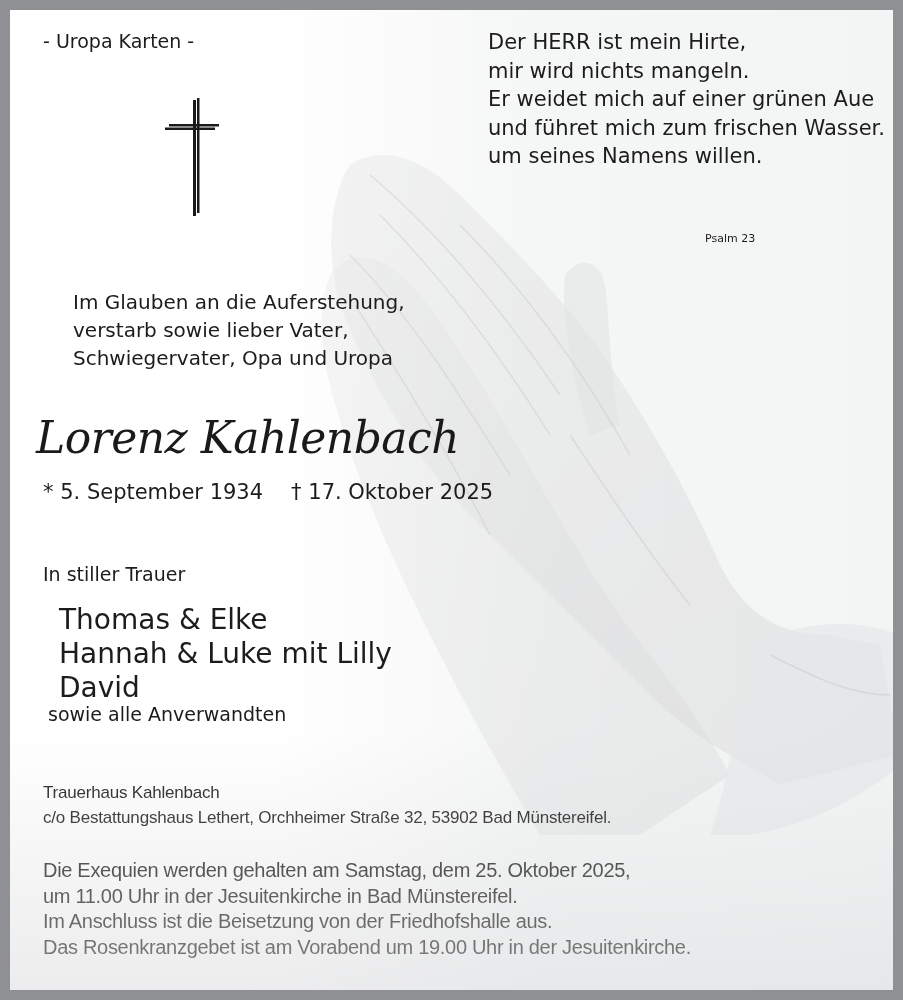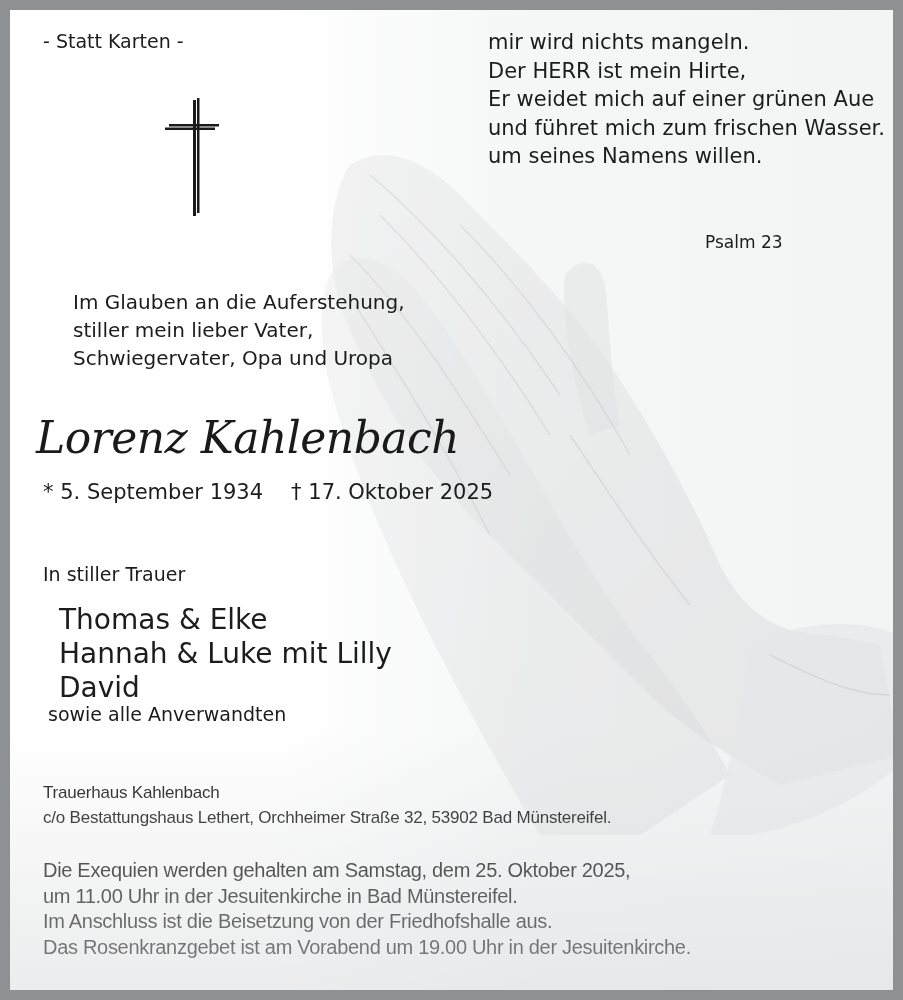--- a/index.html
+++ b/index.html
@@ -58,21 +58,21 @@
     }
     .psalm-text {
       left: 478px;
       top: 18px;
       font-size: 21px;
       line-height: 28.5px;
     }
     .psalm-ref {
       left: 695px;
       top: 222px;
-      font-size: 17px;
+      font-size: 11px;
     }
     .intro {
       left: 33px;
       top: 278px;
       font-size: 20px;
       line-height: 28px;
       margin-left: 30px;
     }
     .name {
       left: 26px;
@@ -148,42 +148,42 @@
       <path d="M60 40 C120 90 190 170 250 260"></path>
       <path d="M70 80 C130 140 190 220 240 300"></path>
       <path d="M40 120 C100 180 150 260 200 340"></path>
       <path d="M45 170 C90 240 140 320 180 400"></path>
       <path d="M150 90 C210 150 270 230 320 320"></path>
       <path d="M260 300 C300 360 340 420 380 470"></path>
       <path d="M460 520 C500 540 540 560 580 560"></path>
     </g>
   </svg>
 
-  <p class="abs statt">- Statt Karten -</p>
+  <p class="abs statt">- Uropa Karten -</p>
 
   <svg class="abs cross" viewBox="0 0 60 120" xmlns="http://www.w3.org/2000/svg">
     <rect x="28" y="2" width="3" height="116" fill="#1a1a1a"></rect>
     <rect x="32" y="0" width="2.5" height="115" fill="#1a1a1a"></rect>
     <rect x="4" y="26" width="50" height="2.5" fill="#1a1a1a"></rect>
     <rect x="0" y="29.5" width="50" height="2.5" fill="#1a1a1a"></rect>
   </svg>
 
   <div class="abs psalm-text">
+    <span class="line">Der HERR ist mein Hirte,</span>
     <span class="line">mir wird nichts mangeln.</span>
-    <span class="line">Der HERR ist mein Hirte,</span>
     <span class="line">Er weidet mich auf einer grünen Aue</span>
     <span class="line">und führet mich zum frischen Wasser.</span>
     <span class="line">um seines Namens willen.</span>
   </div>
 
   <p class="abs psalm-ref">Psalm 23</p>
 
   <div class="abs intro">
     <span class="line">Im Glauben an die Auferstehung,</span>
-    <span class="line">stiller mein lieber Vater,</span>
+    <span class="line">verstarb sowie lieber Vater,</span>
     <span class="line">Schwiegervater, Opa und Uropa</span>
   </div>
 
   <p class="abs name">Lorenz Kahlenbach</p>
 
   <p class="abs dates">
     <span>* 5. September 1934</span><span class="gap"></span><span>† 17. Oktober 2025</span>
   </p>
 
   <p class="abs mourning">In stiller Trauer</p>

